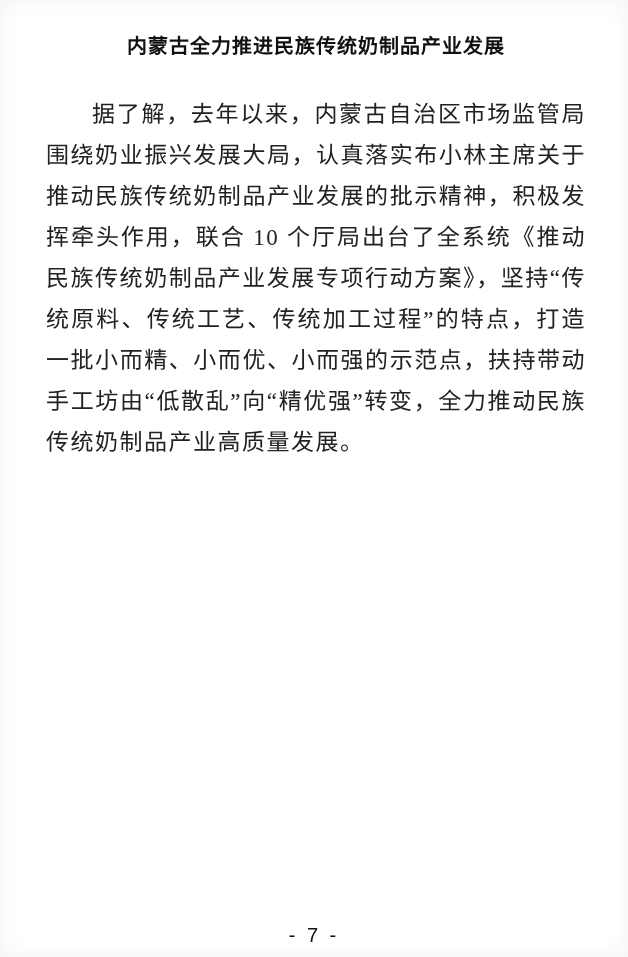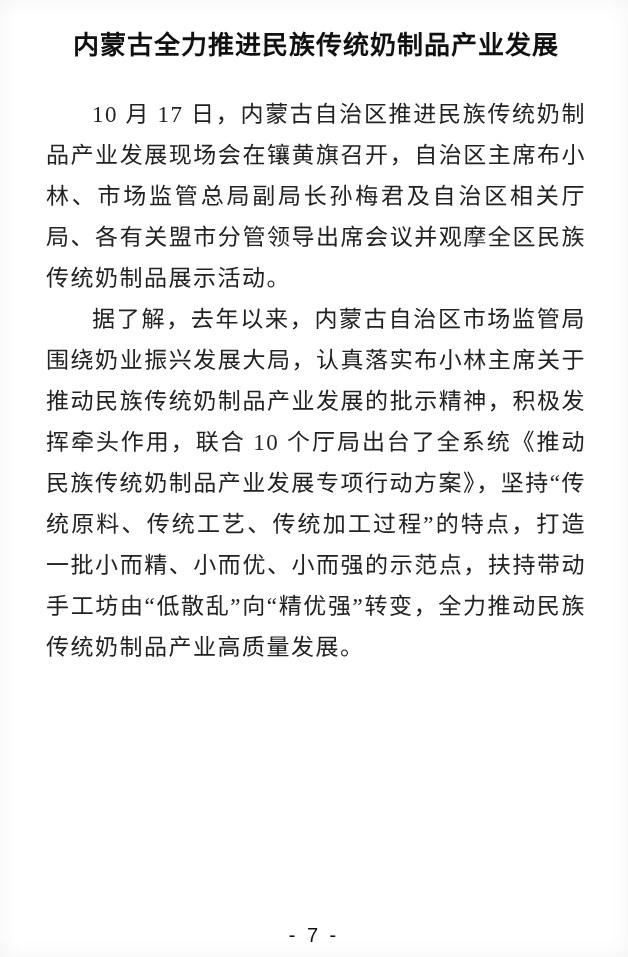--- a/index.html
+++ b/index.html
@@ -15,21 +15,21 @@
     background: #ffffff;
     box-sizing: border-box;
     padding: 18px 42px 0 46px;
     box-shadow: inset 0 0 22px rgba(0,0,0,0.05);
     overflow: hidden;
     font-family: "Liberation Serif", "DejaVu Serif", serif;
     color: #1c1c1c;
   }
   .doc-title {
     margin: 6px 0 26px 0;
-    font-size: 26px;
+    font-size: 20px;
     line-height: 44px;
     font-weight: 700;
     text-align: center;
     letter-spacing: 1px;
     color: #111111;
   }
   .doc-body p {
     margin: 0;
     font-size: 23px;
     line-height: 41px;
@@ -53,20 +53,19 @@
   }
 </style>
 </head>
 <body>
 
 <div class="page">
 
   <h1 class="doc-title">内蒙古全力推进民族传统奶制品产业发展</h1>
 
   <div class="doc-body">
-    <p>10 月 17 日，内蒙古自治区推进民族传统奶制品产业发展现场会在镶黄旗召开，自治区主席布小林、市场监管总局副局长孙梅君及自治区相关厅局、各有关盟市分管领导出席会议并观摩全区民族传统奶制品展示活动。</p>
     <p>据了解，去年以来，内蒙古自治区市场监管局围绕奶业振兴发展大局，认真落实布小林主席关于推动民族传统奶制品产业发展的批示精神，积极发挥牵头作用，联合 10 个厅局出台了全系统《推动民族传统奶制品产业发展专项行动方案》，坚持“传统原料、传统工艺、传统加工过程”的特点，打造一批小而精、小而优、小而强的示范点，扶持带动手工坊由“低散乱”向“精优强”转变，全力推动民族传统奶制品产业高质量发展。</p>
 
   </div>
 
   <div class="page-number">- 7 -</div>
 
 </div>
 
 </body></html>

